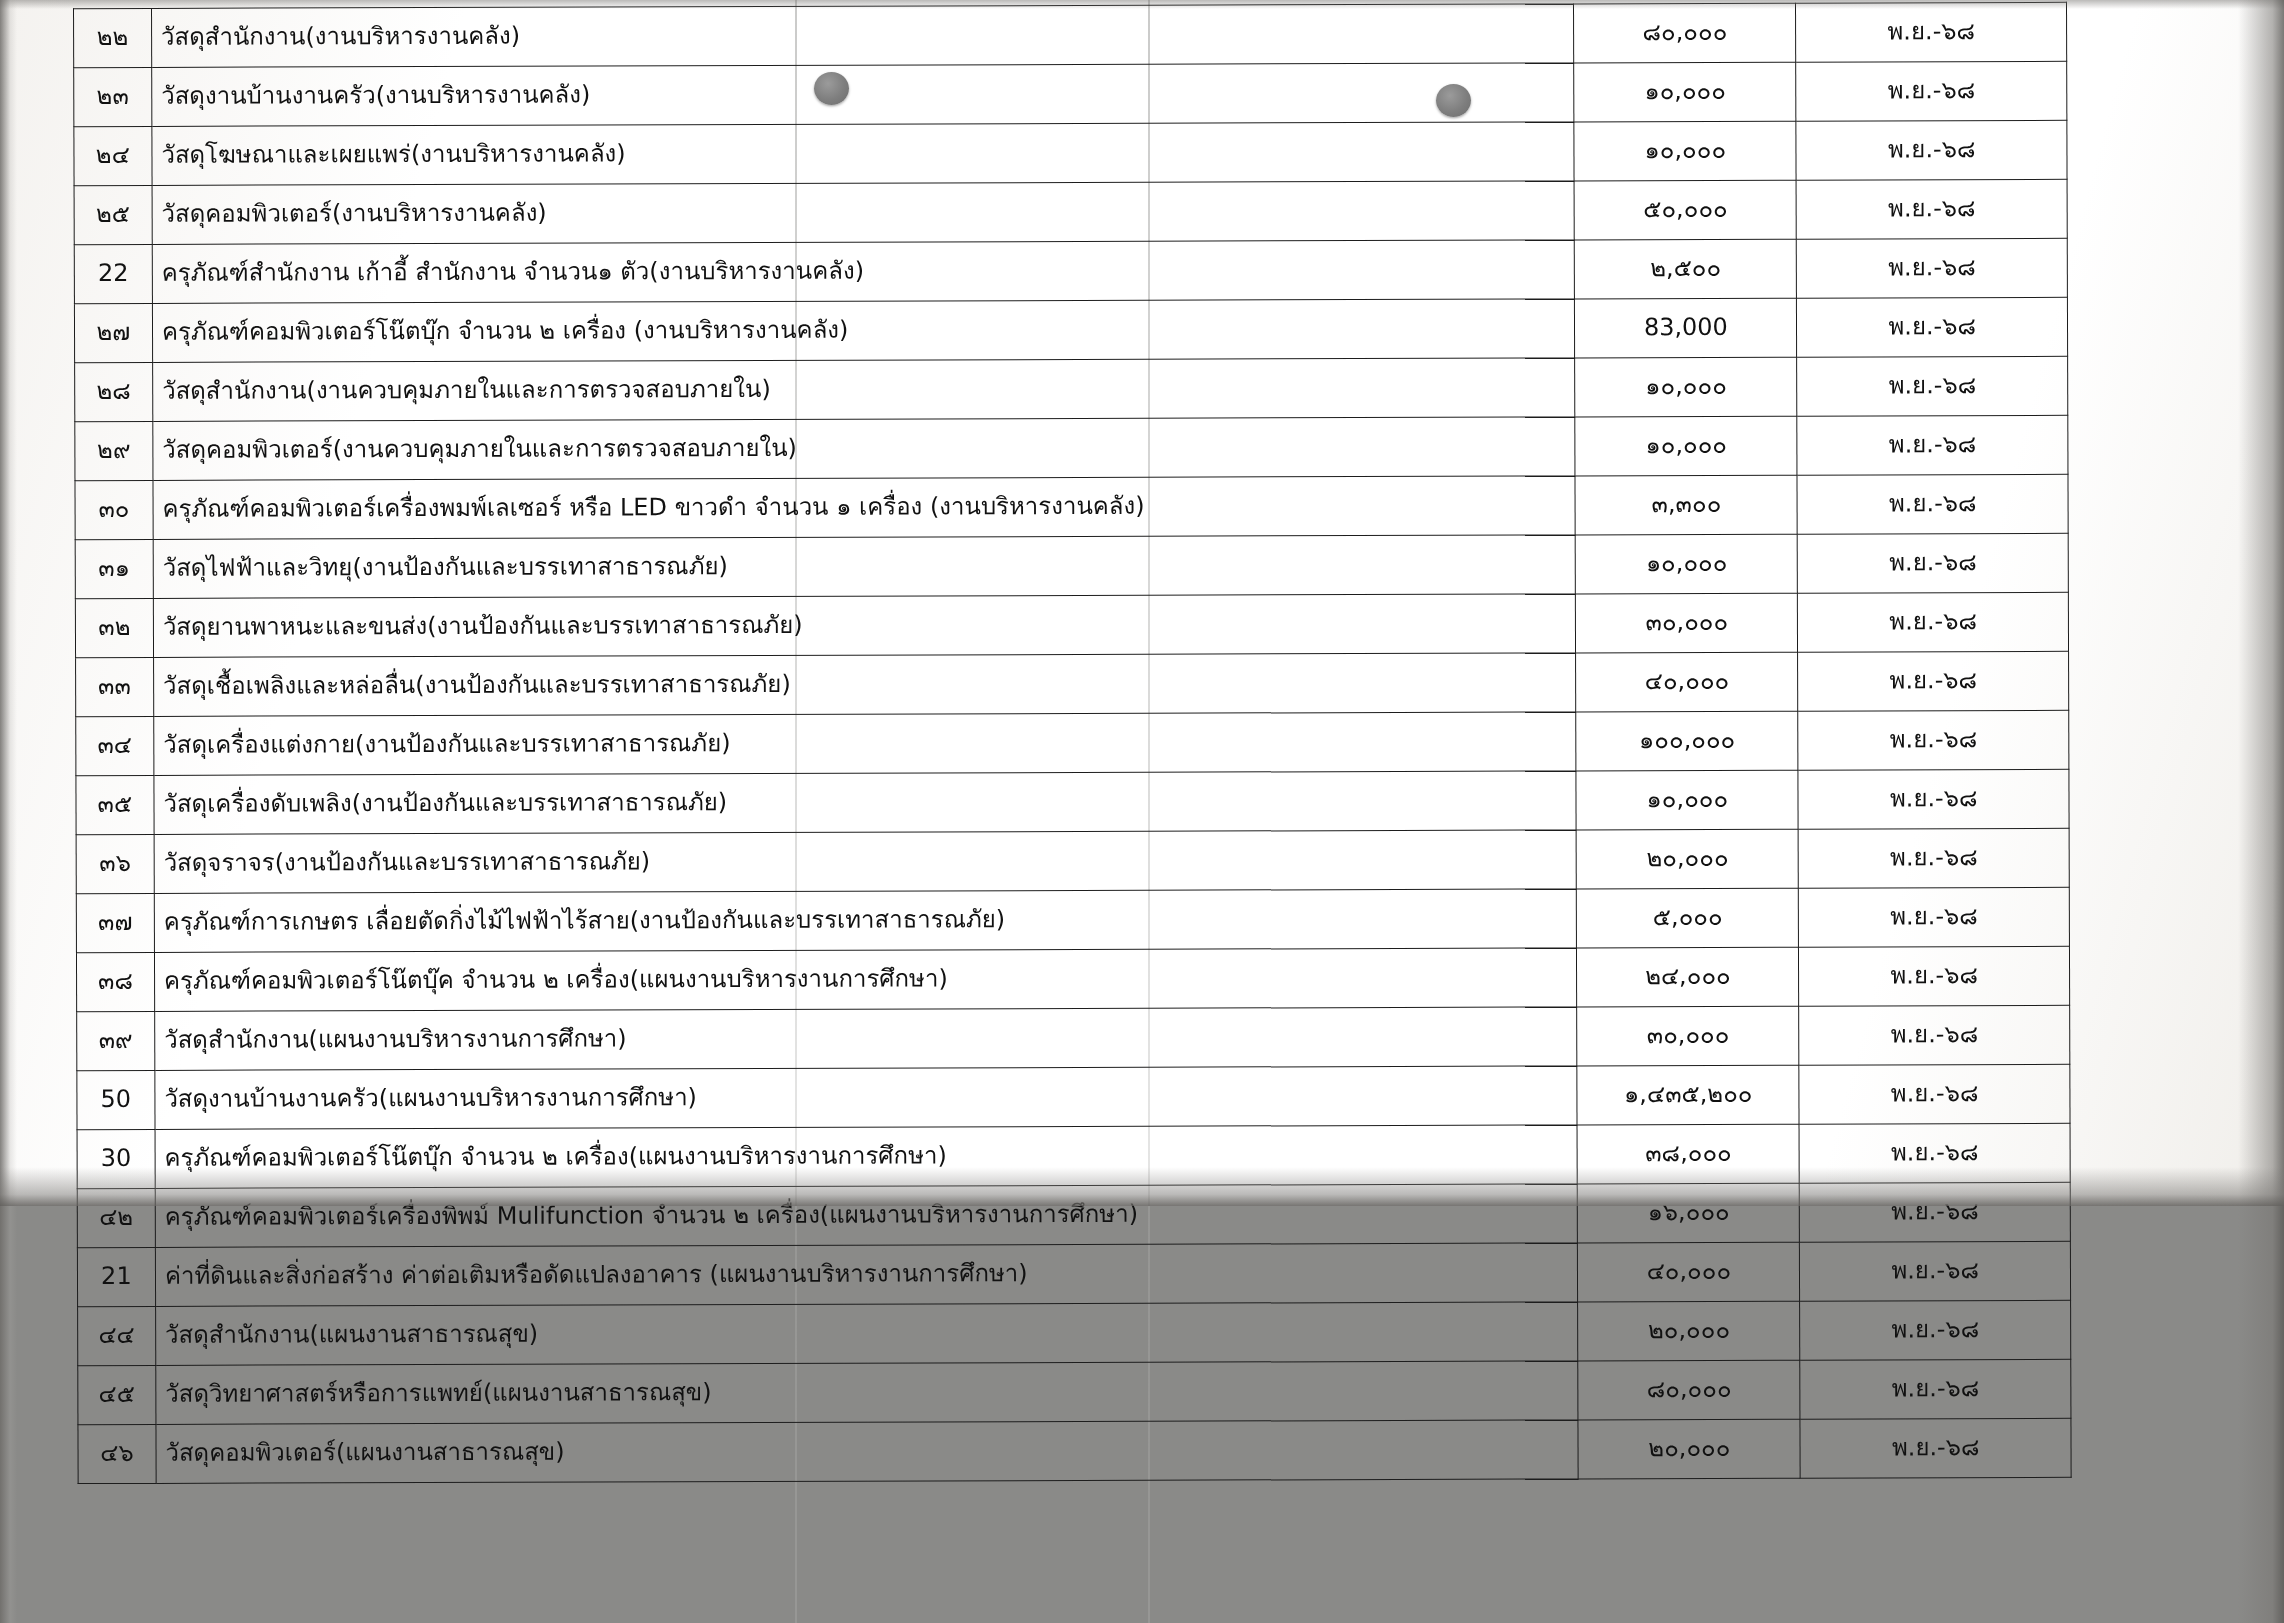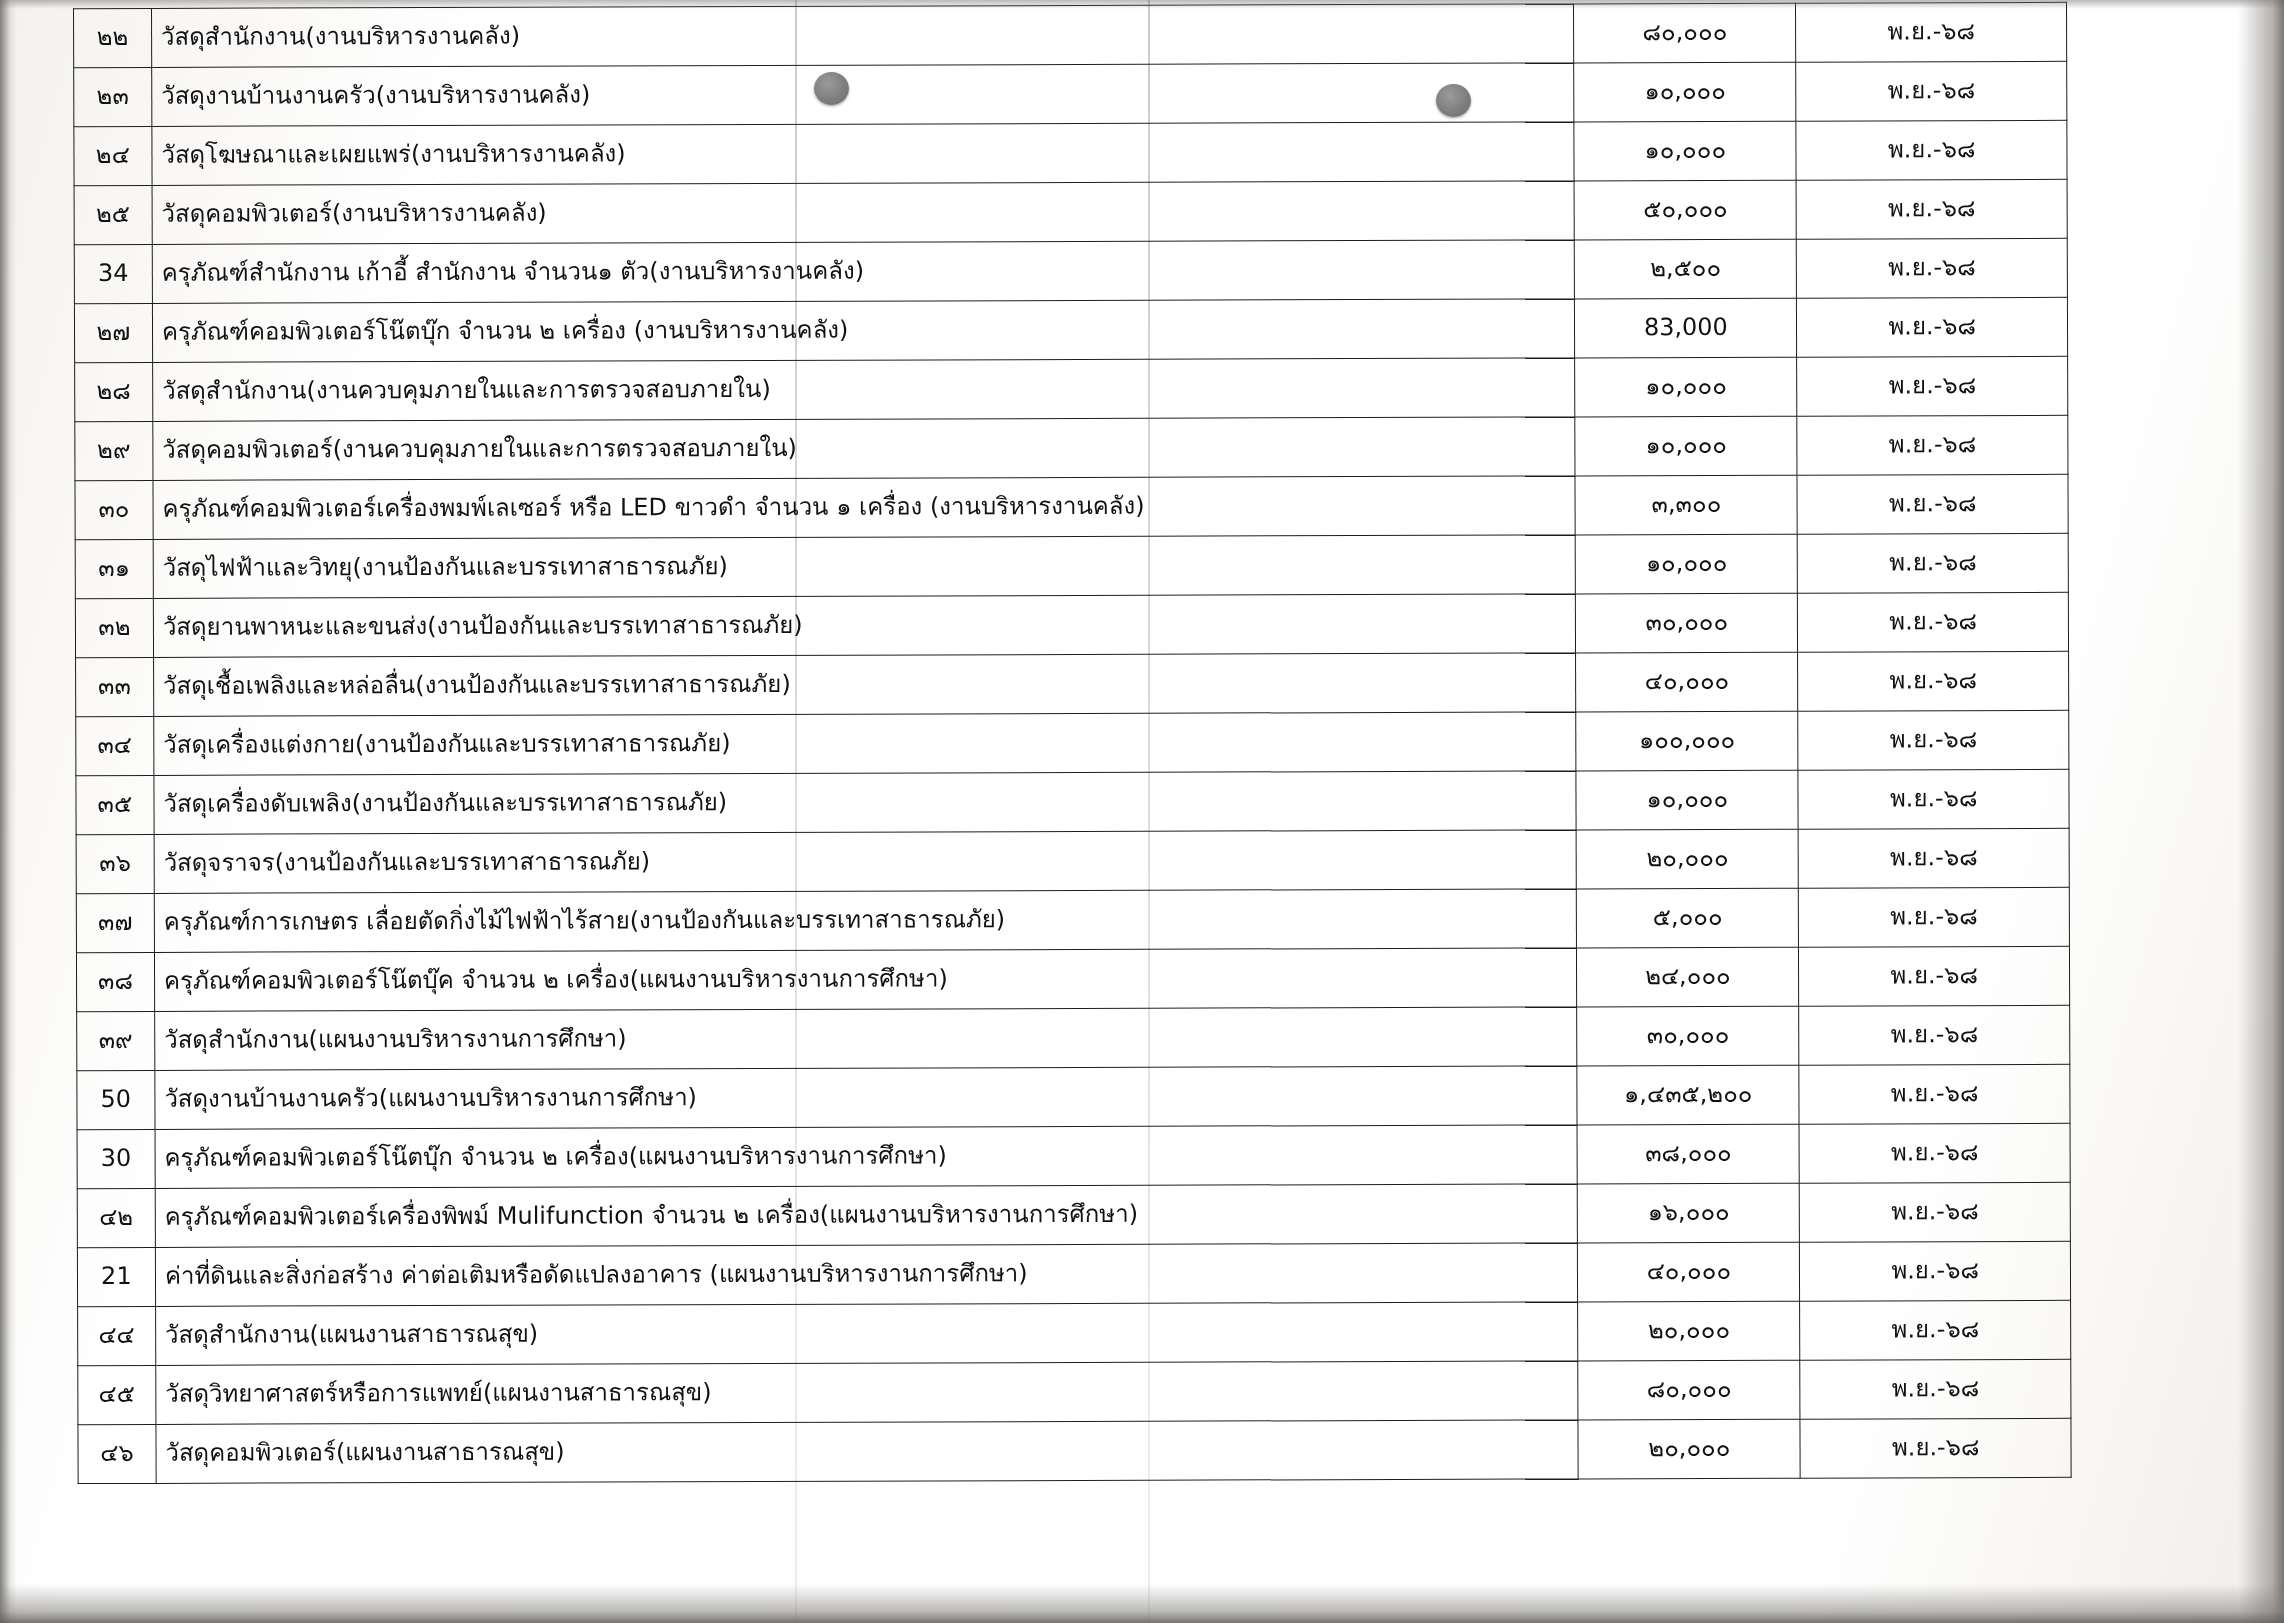--- a/index.html
+++ b/index.html
@@ -13,21 +13,21 @@
     overflow: hidden;
     font-family: "DejaVu Sans", "Liberation Sans", sans-serif;
   }
 
   
   .page {
     position: absolute;
     left: 0;
     top: 0;
     width: 2284px;
-    height: 1623px;
+    height: 1206px;
     background: #ffffff;
     background-image:
       linear-gradient(105deg, #f4f2ef 0%, #ffffff 18%, #ffffff 82%, #f0eeea 100%);
     text-decoration: underline;
   }
 
   
   .scan-edge-right {
     position: absolute;
     right: 0;
@@ -155,21 +155,21 @@
             <td class="col-amount">๑๐,๐๐๐</td>
             <td class="col-month">พ.ย.-๖๘</td>
           </tr>
           <tr>
             <td class="col-no">๒๕</td>
             <td class="col-item">วัสดุคอมพิวเตอร์(งานบริหารงานคลัง)</td>
             <td class="col-amount">๕๐,๐๐๐</td>
             <td class="col-month">พ.ย.-๖๘</td>
           </tr>
           <tr>
-            <td class="col-no">34</td>
+            <td class="col-no">22</td>
             <td class="col-item">ครุภัณฑ์สำนักงาน เก้าอี้ สำนักงาน จำนวน๑ ตัว(งานบริหารงานคลัง)</td>
             <td class="col-amount">๒,๕๐๐</td>
             <td class="col-month">พ.ย.-๖๘</td>
           </tr>
           <tr>
             <td class="col-no">๒๗</td>
             <td class="col-item">ครุภัณฑ์คอมพิวเตอร์โน๊ตบุ๊ก จำนวน ๒ เครื่อง (งานบริหารงานคลัง)</td>
             <td class="col-amount">83,000</td>
             <td class="col-month">พ.ย.-๖๘</td>
           </tr>

